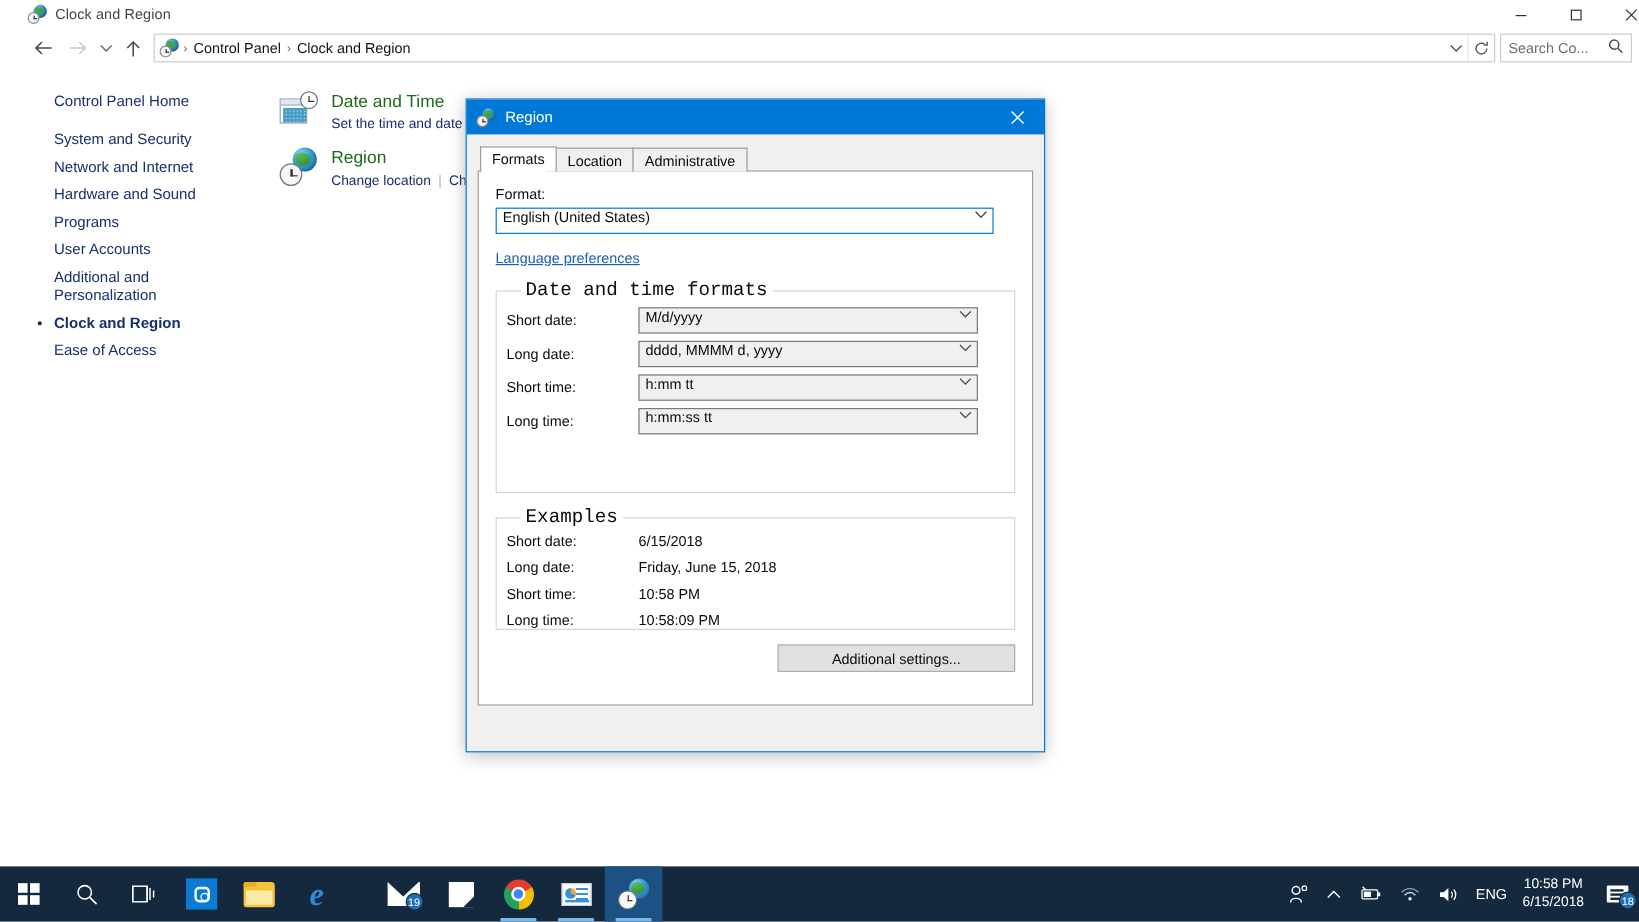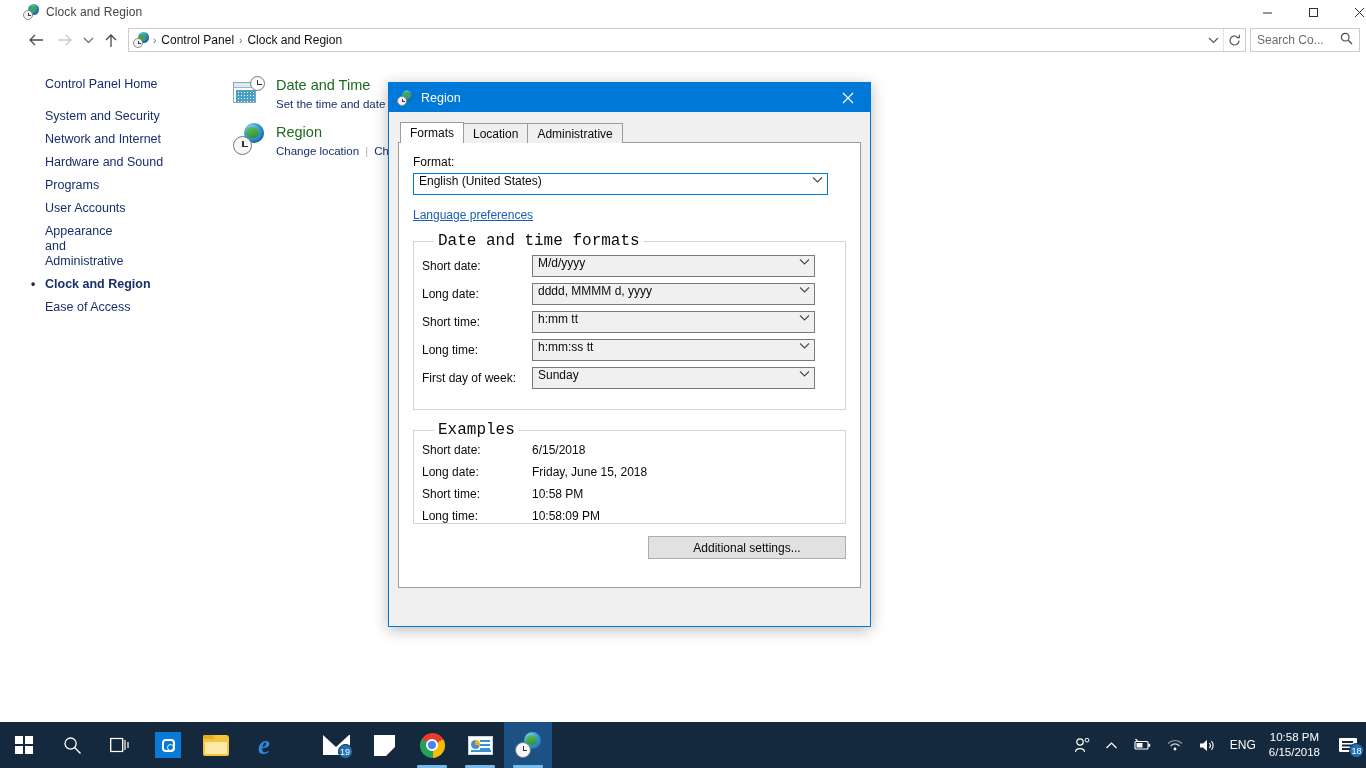--- a/index.html
+++ b/index.html
@@ -488,21 +488,21 @@
 
   <div id="explorer-body">
 
     <div id="sidebar">
       <div class="side-link" id="side-home">Control Panel Home</div>
       <div class="side-link">System and Security</div>
       <div class="side-link">Network and Internet</div>
       <div class="side-link">Hardware and Sound</div>
       <div class="side-link">Programs</div>
       <div class="side-link">User Accounts</div>
-      <div class="side-link" style="width:110px;">Appearance and Administrative</div>
+      <div class="side-link" style="width:110px;">Additional and Personalization</div>
       <div class="side-link current">Clock and Region</div>
       <div class="side-link">Ease of Access</div>
     </div>
 
     <div id="content-area">
 
       <div class="cp-item" style="left:12px; top:19px;">
         <div class="cp-icon">
           <div class="ic-cal">
               <div class="hdr"></div>
@@ -606,29 +606,20 @@
           </div>
           <div class="dtf-row">
             <span class="lbl">Long time:</span>
             <span class="combo">
               <span>h:mm:ss tt</span>
               <span class="chev"><svg width="11" height="7" viewBox="0 0 11 7">
                     <path d="M1 1.5 L5.5 6 L10 1.5" stroke="#4a4a4a" stroke-width="1.1" fill="none"></path>
                   </svg></span>
             </span>
           </div>
-          <div class="dtf-row">
-            <span class="lbl">First day of week:</span>
-            <span class="combo">
-              <span>Sunday</span>
-              <span class="chev"><svg width="11" height="7" viewBox="0 0 11 7">
-                    <path d="M1 1.5 L5.5 6 L10 1.5" stroke="#4a4a4a" stroke-width="1.1" fill="none"></path>
-                  </svg></span>
-            </span>
-          </div>
         </div>
       </fieldset>
 
       <fieldset class="group" id="ex-group">
         <legend>Examples</legend>
         <div class="rows">
           <div class="ex-row">
             <span class="lbl">Short date:</span>
             <span class="val">6/15/2018</span>
           </div>

